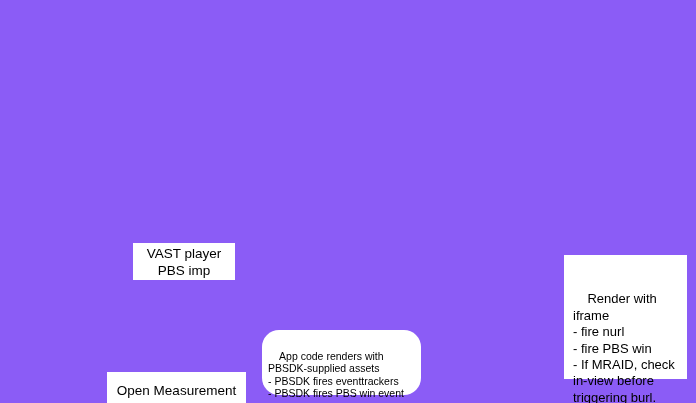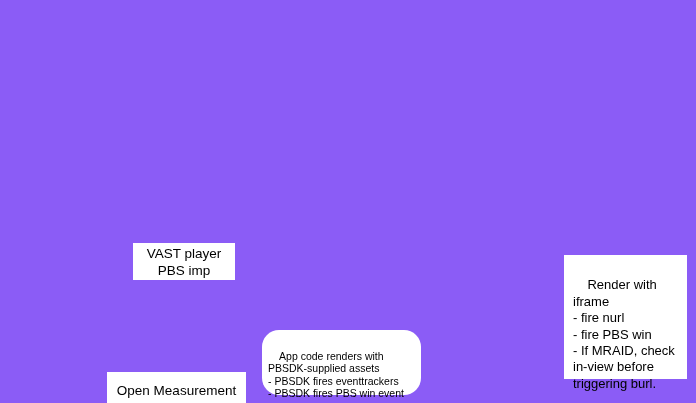--- a/index.html
+++ b/index.html
@@ -41,21 +41,21 @@
   }
   #app-code-box {
     left: 262px; top: 330px; width: 159px; height: 65px;
     font-size: 10.5px; line-height: 12.6px;
     padding: 7px 6px;
     border-radius: 17px;
   }
   #render-iframe-box {
     left: 564px; top: 255px; width: 123px; height: 124px;
     font-size: 13px; line-height: 16.4px;
-    padding: 6px 9px;
+    padding: 20px 9px;
   }
 </style>
 </head>
 <body>
 
 <div class="canvas">
 
   <div class="node centered" id="vast-player-box">
     <span>VAST player
 PBS imp</span>

